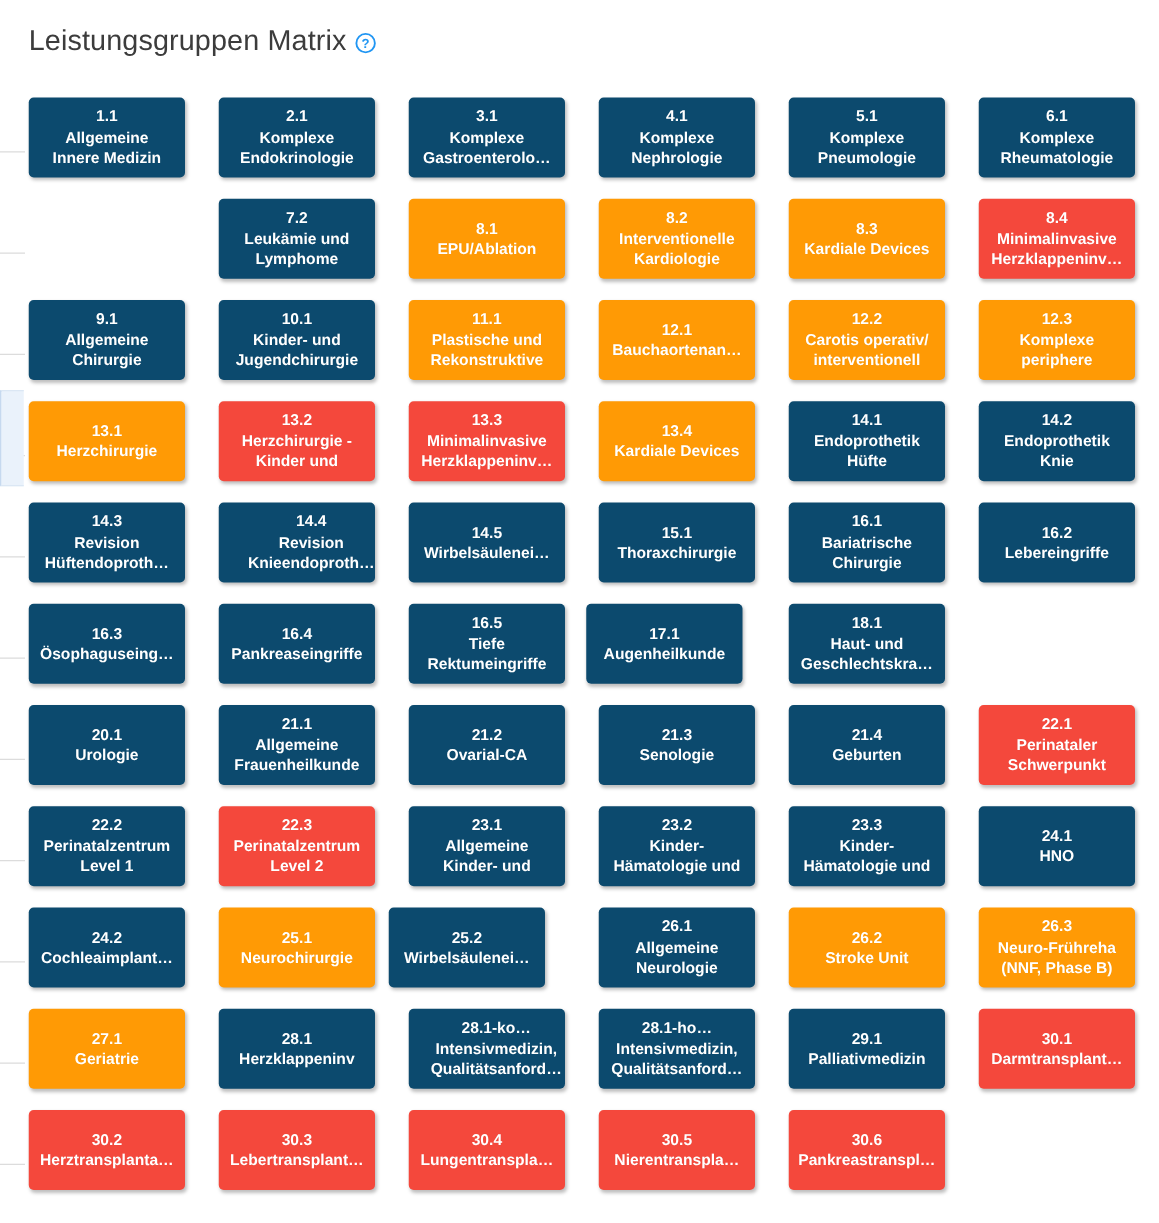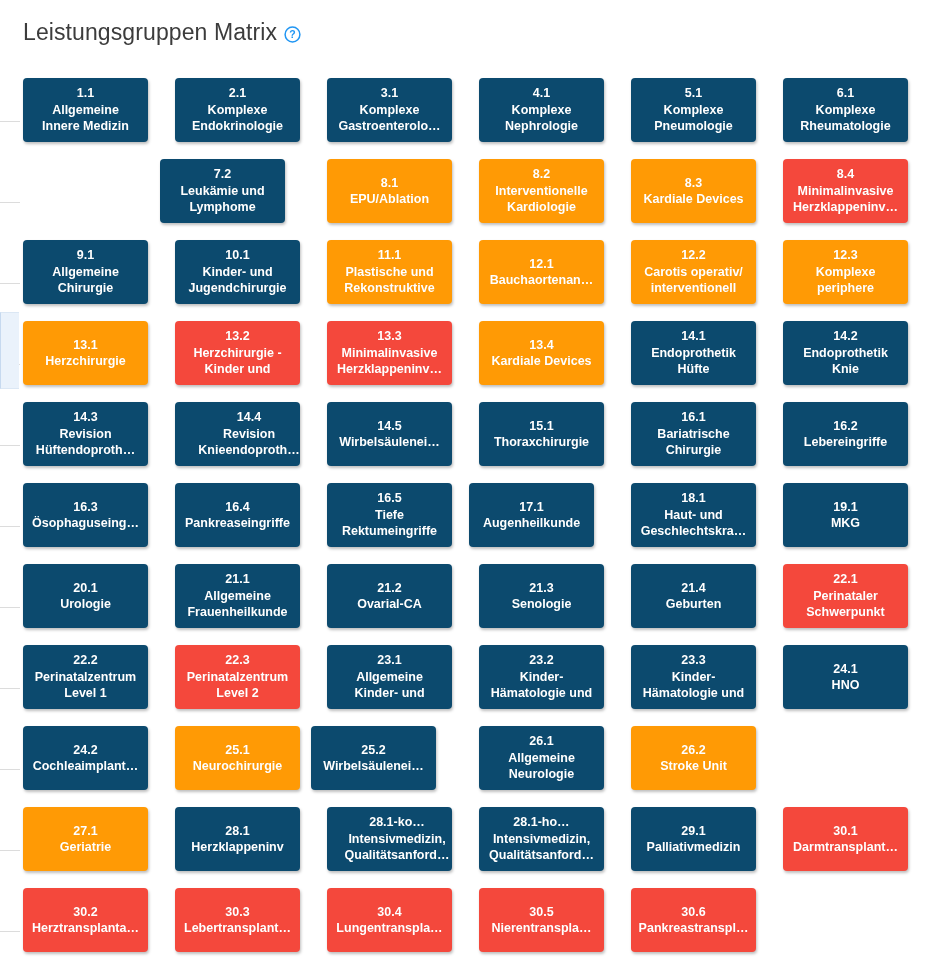--- a/index.html
+++ b/index.html
@@ -170,21 +170,21 @@
         <span class="tile-name">Komplexe
 Pneumologie</span>
       </div>
       <div class="matrix-tile st-green" style="left: 760px;">
         <span class="tile-code">6.1</span>
         <span class="tile-name">Komplexe
 Rheumatologie</span>
       </div>
     </div>
     <div class="matrix-row">
-      <div class="matrix-tile st-green" style="left: 137px;">
+      <div class="matrix-tile st-green" style="left: 152px;">
         <span class="tile-code">7.2</span>
         <span class="tile-name">Leukämie und
 Lymphome</span>
       </div>
       <div class="matrix-tile st-orange" style="left: 304px;">
         <span class="tile-code">8.1</span>
         <span class="tile-name">EPU/Ablation</span>
       </div>
       <div class="matrix-tile st-orange" style="left: 456px;">
         <span class="tile-code">8.2</span>
@@ -307,24 +307,20 @@
       </div>
       <div class="matrix-tile st-green" style="left: 432px; margin-left: 14px;">
         <span class="tile-code">17.1</span>
         <span class="tile-name">Augenheilkunde</span>
       </div>
       <div class="matrix-tile st-green" style="left: 608px;">
         <span class="tile-code">18.1</span>
         <span class="tile-name">Haut- und
 Geschlechtskra…</span>
       </div>
-      <div class="matrix-tile st-green" style="left: 760px;">
-        <span class="tile-code">19.1</span>
-        <span class="tile-name">MKG</span>
-      </div>
     </div>
     <div class="matrix-row">
       <div class="matrix-tile st-green" style="left: 0px;">
         <span class="tile-code">20.1</span>
         <span class="tile-name">Urologie</span>
       </div>
       <div class="matrix-tile st-green" style="left: 152px;">
         <span class="tile-code">21.1</span>
         <span class="tile-name">Allgemeine
 Frauenheilkunde</span>
@@ -393,20 +389,25 @@
       </div>
       <div class="matrix-tile st-green" style="left: 456px;">
         <span class="tile-code">26.1</span>
         <span class="tile-name">Allgemeine
 Neurologie</span>
       </div>
       <div class="matrix-tile st-orange" style="left: 608px;">
         <span class="tile-code">26.2</span>
         <span class="tile-name">Stroke Unit</span>
       </div>
+      <div class="matrix-tile st-orange" style="left: 760px;">
+        <span class="tile-code">26.3</span>
+        <span class="tile-name">Neuro-Frühreha
+(NNF, Phase B)</span>
+      </div>
     </div>
     <div class="matrix-row">
       <div class="matrix-tile st-orange" style="left: 0px;">
         <span class="tile-code">27.1</span>
         <span class="tile-name">Geriatrie</span>
       </div>
       <div class="matrix-tile st-green" style="left: 152px;">
         <span class="tile-code">28.1</span>
         <span class="tile-name">Herzklappeninv</span>
       </div>

